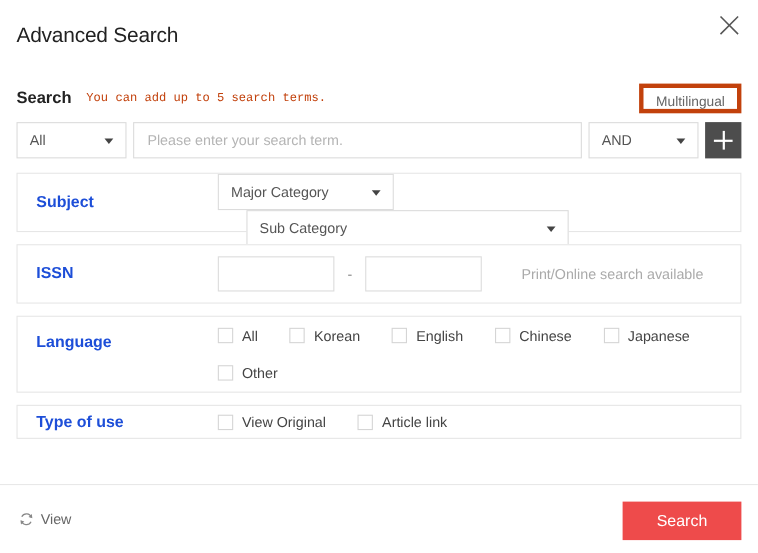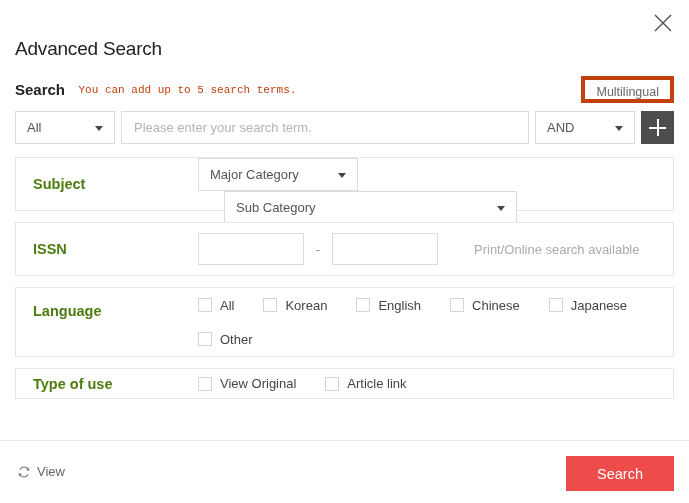--- a/index.html
+++ b/index.html
@@ -17,21 +17,21 @@
   }
 
   
   .modal-header {
     position: relative;
     height: 62px;
   }
   .modal-title {
     position: absolute;
     left: 15px;
-    top: 38px;
+    top: 22px;
     font-size: 19px;
     font-weight: 400;
     color: #222222;
     letter-spacing: -0.2px;
   }
   .close-btn {
     position: absolute;
     right: 9px;
     top: 6px;
     width: 34px;
@@ -164,21 +164,21 @@
   }
   .frow .flabel {
     position: absolute;
     left: 17px;
     top: 0;
     bottom: 0;
     display: flex;
     align-items: center;
     font-size: 14.5px;
     font-weight: bold;
-    color: #4d7c0f;
+    color: #1d4ed8;
   }
   .frow.multiline .flabel { align-items: flex-start; padding-top: 15px; }
   .fbody {
     position: absolute;
     left: 182px;
     right: 10px;
     top: 0;
     bottom: 0;
     display: flex;
     align-items: center;

